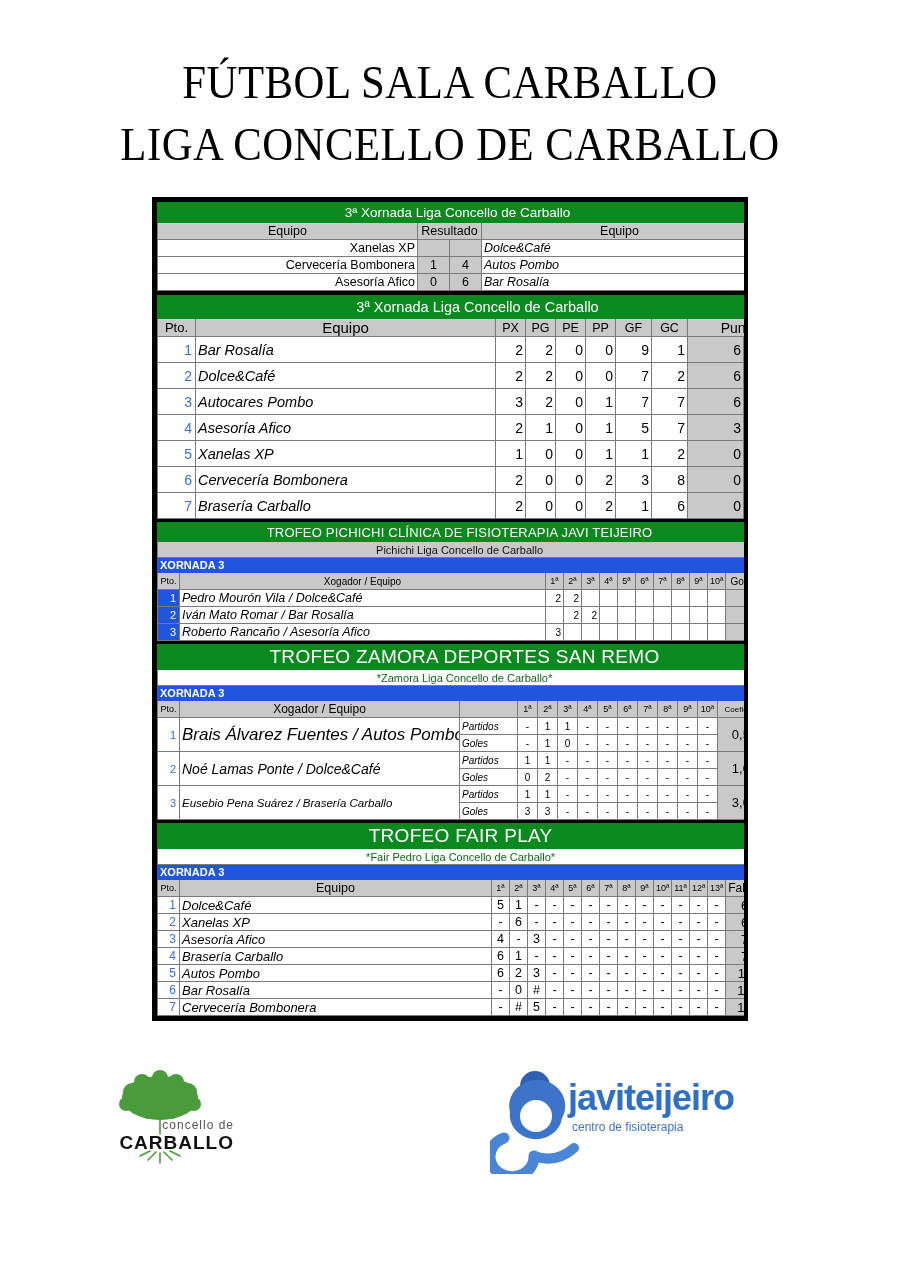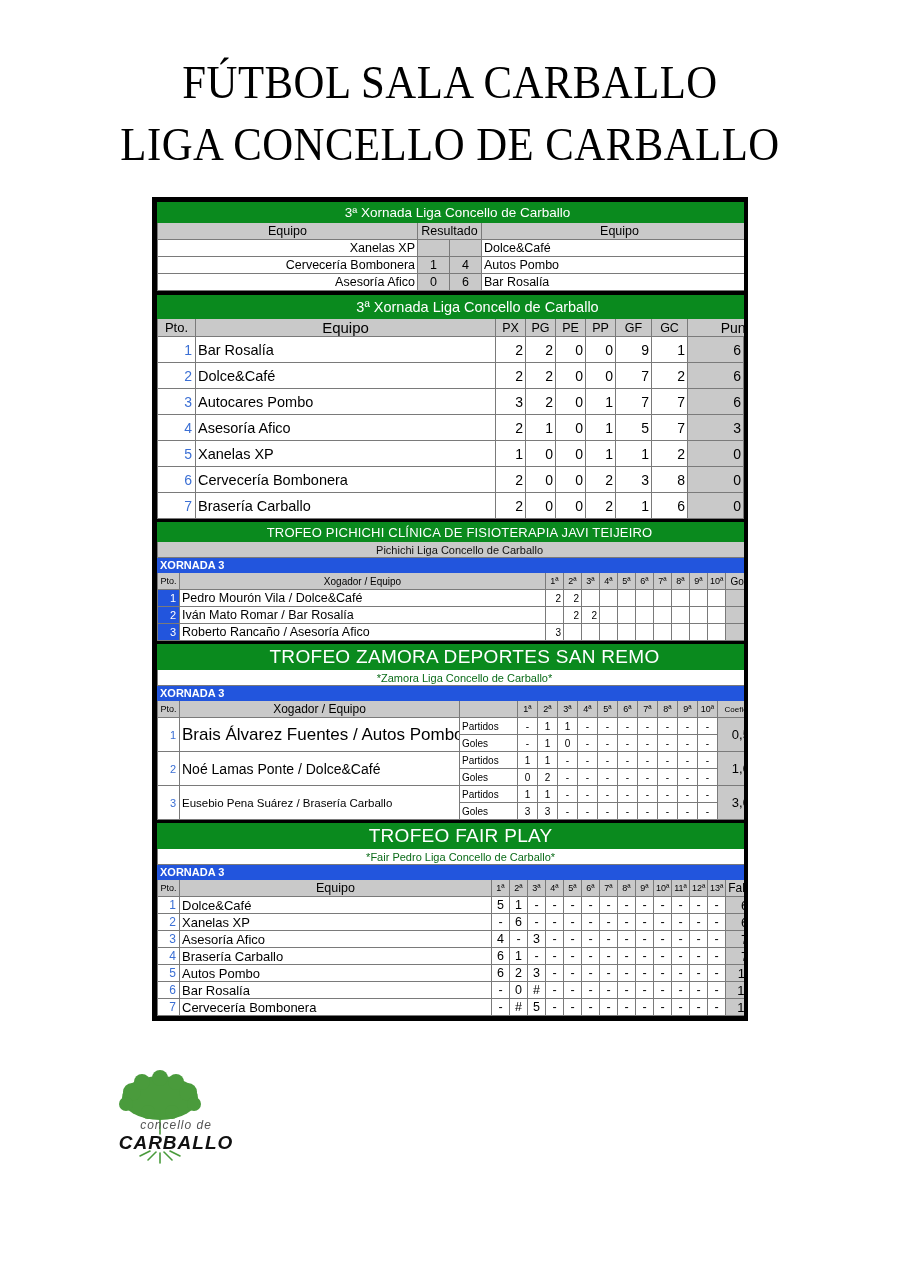--- a/index.html
+++ b/index.html
@@ -71,21 +71,21 @@
   .sub-white{
     background:#ffffff;color:#111;text-align:center;font-size:11px;height:16px;
   }
   .sub-grey{
     background:#c9c9c9;color:#111;text-align:center;font-size:11px;height:16px;
   }
   .hdr{ background:#c9c9c9; text-align:center; }
   .grey{ background:#c9c9c9; }
   .c{ text-align:center; }
   .r{ text-align:right; }
-  .l{ text-align:left; }
+  .l{ text-align:left;font-style:italic; }
   .pos{ color:#3b6fd4; text-align:right; padding-right:3px; }
   .pos-blue{ background:#2255dd;color:#ffffff;text-align:right;padding-right:3px;font-size:11px;}
   .tiny{ font-size:8px; }
   .sm{ font-size:10px; }
   .xs{ font-size:9px; }
   
   .logos{
     position:absolute; left:0; top:1058px; width:900px; height:130px;
   }
   .logo{ position:absolute; }
@@ -689,23 +689,36 @@
       </g>
       <g stroke="#4a9b3c" stroke-width="1.6" stroke-linecap="round">
         <line x1="70" y1="52" x2="70" y2="66"></line>
         <line x1="58" y1="92" x2="66" y2="84"></line>
         <line x1="70" y1="95" x2="70" y2="85"></line>
         <line x1="82" y1="92" x2="74" y2="84"></line>
         <line x1="50" y1="88" x2="60" y2="83"></line>
         <line x1="90" y1="88" x2="80" y2="83"></line>
       </g>
     </svg>
-    <div style="position:absolute;left:16px;top:50px;width:140px;text-align:center;font-style:italic;">
+    <div style="position:absolute;left:4px;top:50px;width:140px;text-align:right;">
       <div style="font-size:12px;color:#555;letter-spacing:1px;">concello de</div>
       <div style="font-size:19px;font-weight:bold;color:#111;letter-spacing:1px;">CARBALLO</div>
     </div>
   </div>
 
 
 
+  <div class="logo" style="left:490px;top:4px;width:240px;height:115px;">
+    <svg width="90" height="110" viewBox="0 0 90 110" style="position:absolute;left:0;top:2px;">
+      <circle cx="45" cy="22" r="15" fill="#2f5fae"></circle>
+      <path d="M20 48 a28 26 0 1 1 52 6 a26 24 0 1 1 -52 -6 Z" fill="#3d74c9"></path>
+      <circle cx="46" cy="52" r="16" fill="#ffffff"></circle>
+      <path d="M14 74 a22 20 0 1 0 30 18" fill="none" stroke="#4a85d6" stroke-width="11" stroke-linecap="round"></path>
+      <path d="M44 92 q22 8 40 -8" fill="none" stroke="#4a85d6" stroke-width="10" stroke-linecap="round"></path>
+    </svg>
+    <div style="position:absolute;left:78px;top:18px;">
+      <div style="font-size:36px;font-weight:bold;color:#2f6fc4;letter-spacing:-1px;line-height:1;">javiteijeiro</div>
+      <div style="font-size:12px;color:#3d74c9;margin-top:4px;margin-left:4px;">centro de fisioterapia</div>
+    </div>
+  </div>
 
 
 </div>
 
 </body></html>

